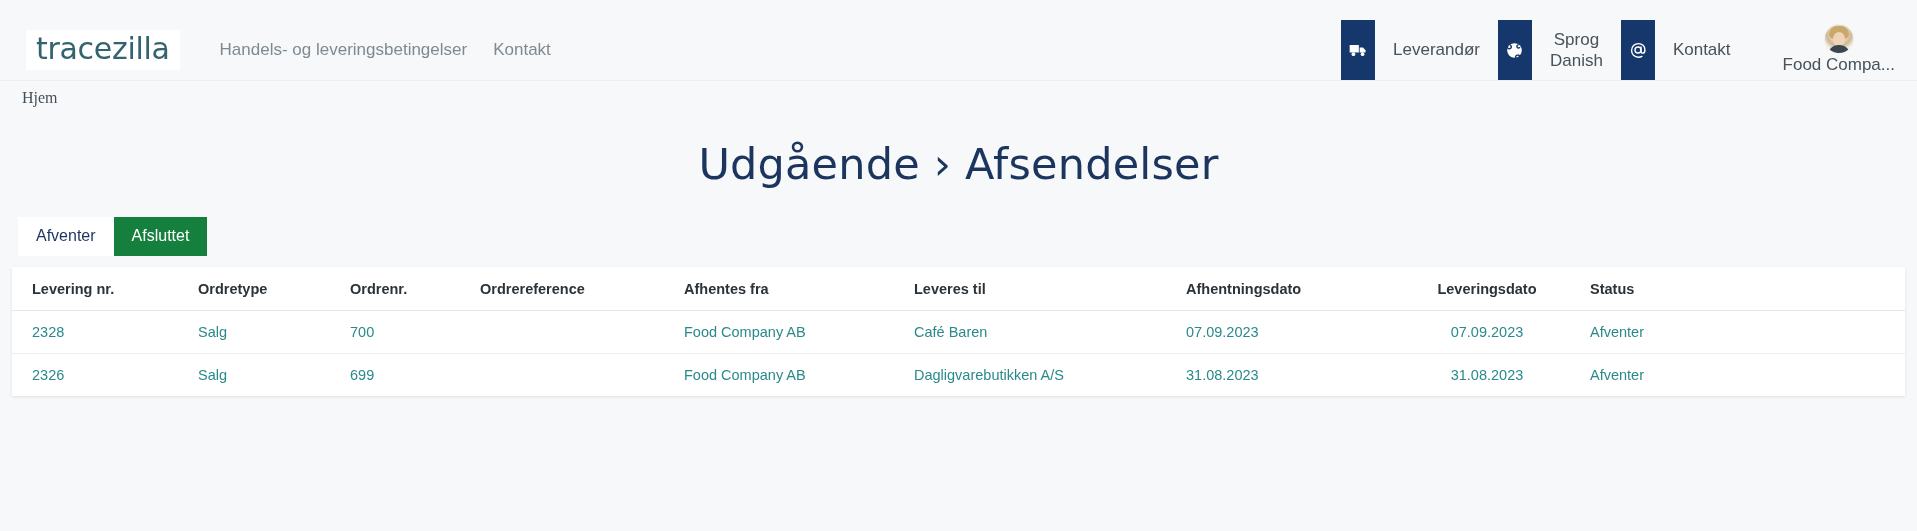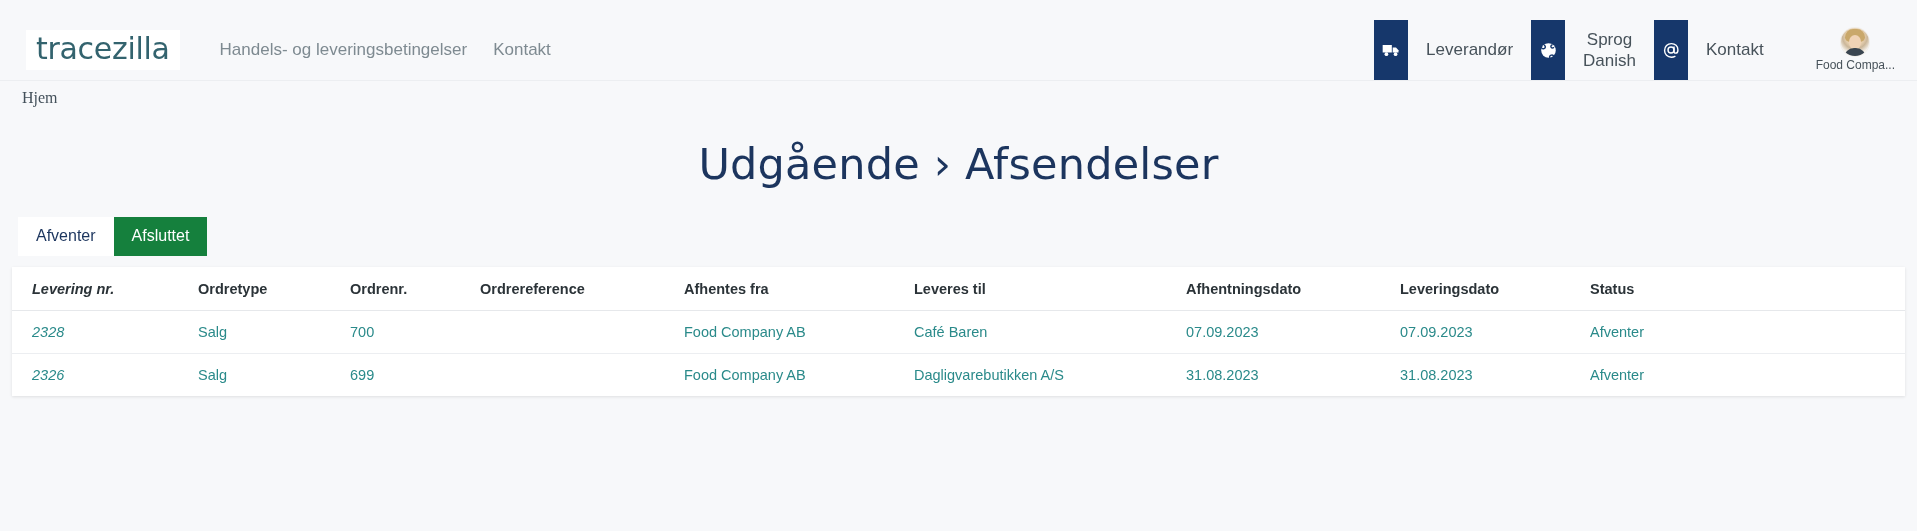--- a/index.html
+++ b/index.html
@@ -110,21 +110,21 @@
     background: #f0d3b6;
   }
   .avatar .body {
     position: absolute;
     bottom: -2px; left: 3px;
     width: 22px; height: 10px;
     border-radius: 11px 11px 0 0;
     background: #3a4550;
   }
   .user-name {
-    font-size: 12px;
+    font-size: 17px;
     color: #47525a;
     margin-top: 2px;
     white-space: nowrap;
   }
 
   
   .breadcrumb {
     height: 34px;
     display: flex;
     align-items: center;
@@ -194,28 +194,28 @@
     color: #2a8a8a;
     padding: 13px 8px 13px 8px;
     border-bottom: 1px solid #eceef1;
     white-space: nowrap;
     overflow: hidden;
     text-overflow: ellipsis;
   }
   tbody tr:last-child td { border-bottom: none; }
 
   
-  .c0 { width: 150px; padding-left: 20px !important; font-style: italic; }
+  .c0 { width: 150px; padding-left: 20px !important; }
   .c1 { width: 136px; }
   .c2 { width: 114px; }
   .c3 { width: 188px; }
   .c4 { width: 214px; }
   .c5 { width: 256px; }
   .c6 { width: 198px; }
-  .c7 { width: 174px; }
+  .c7 { width: 174px; text-align: center; }
   .c8 { width: auto; }
 </style>
 </head>
 <body>
 
 <div class="topbar">
 
   <div class="logo">
     <span class="logo-text">tracezilla</span>
   </div>

